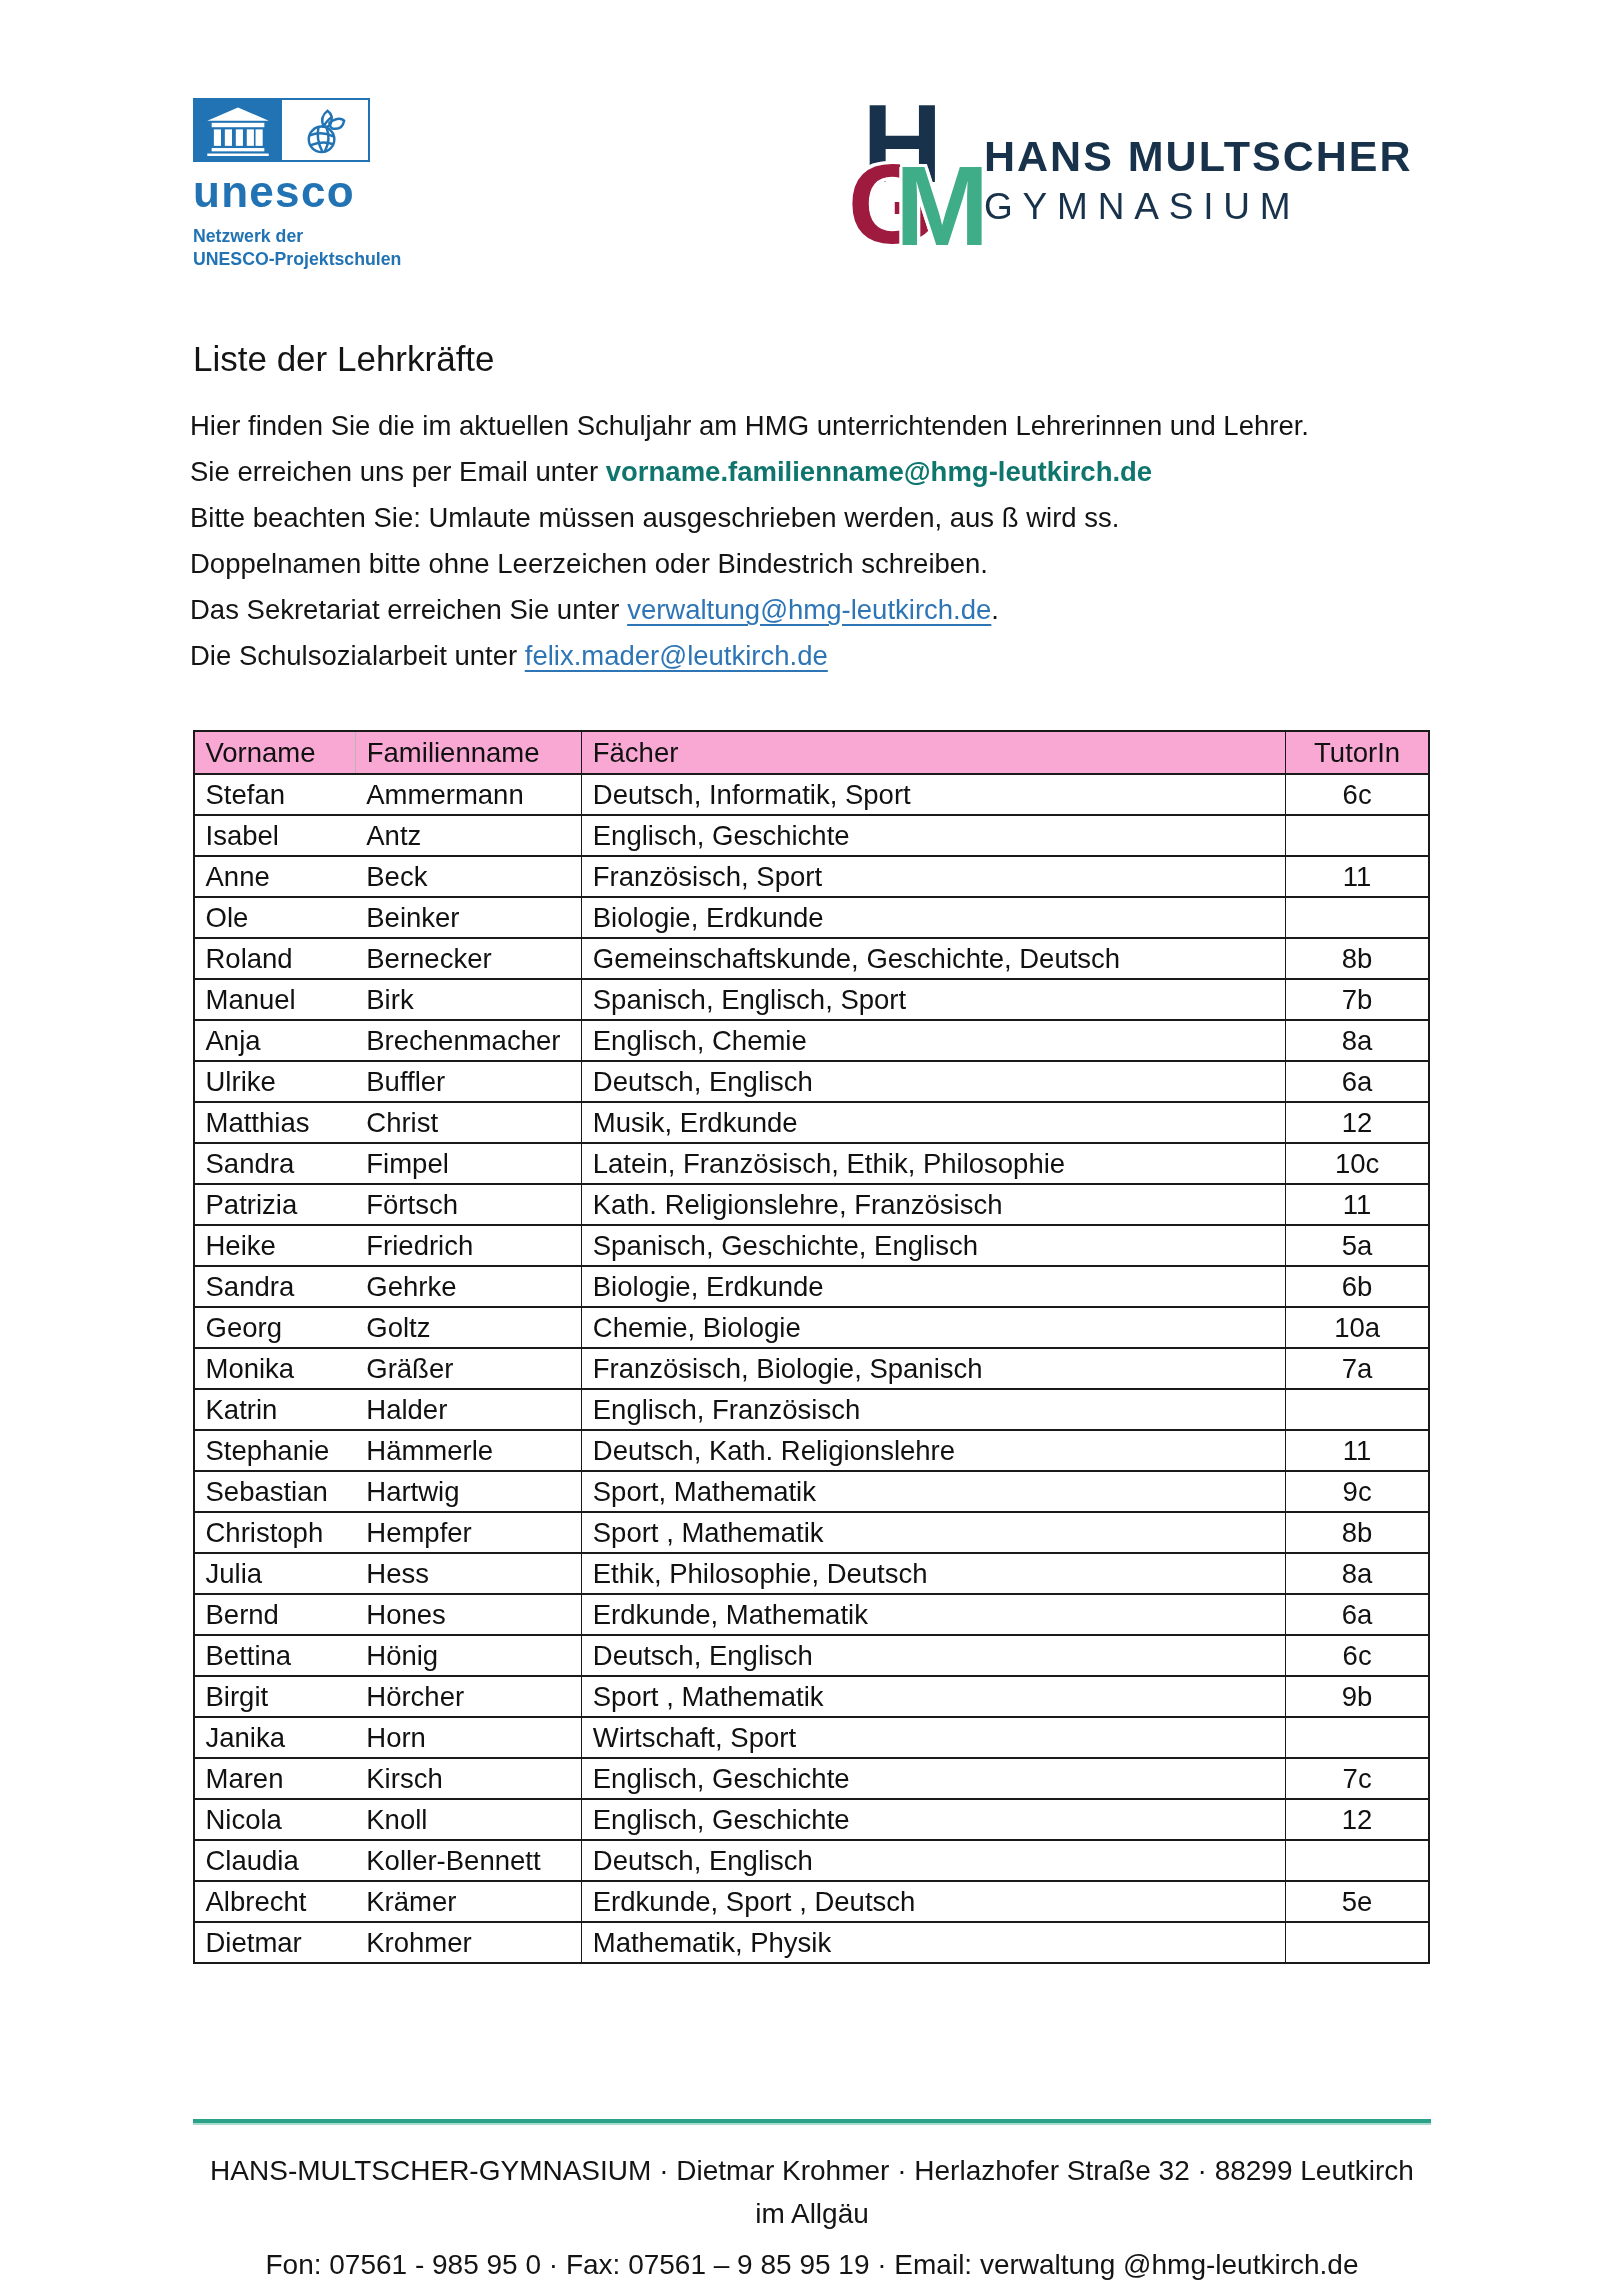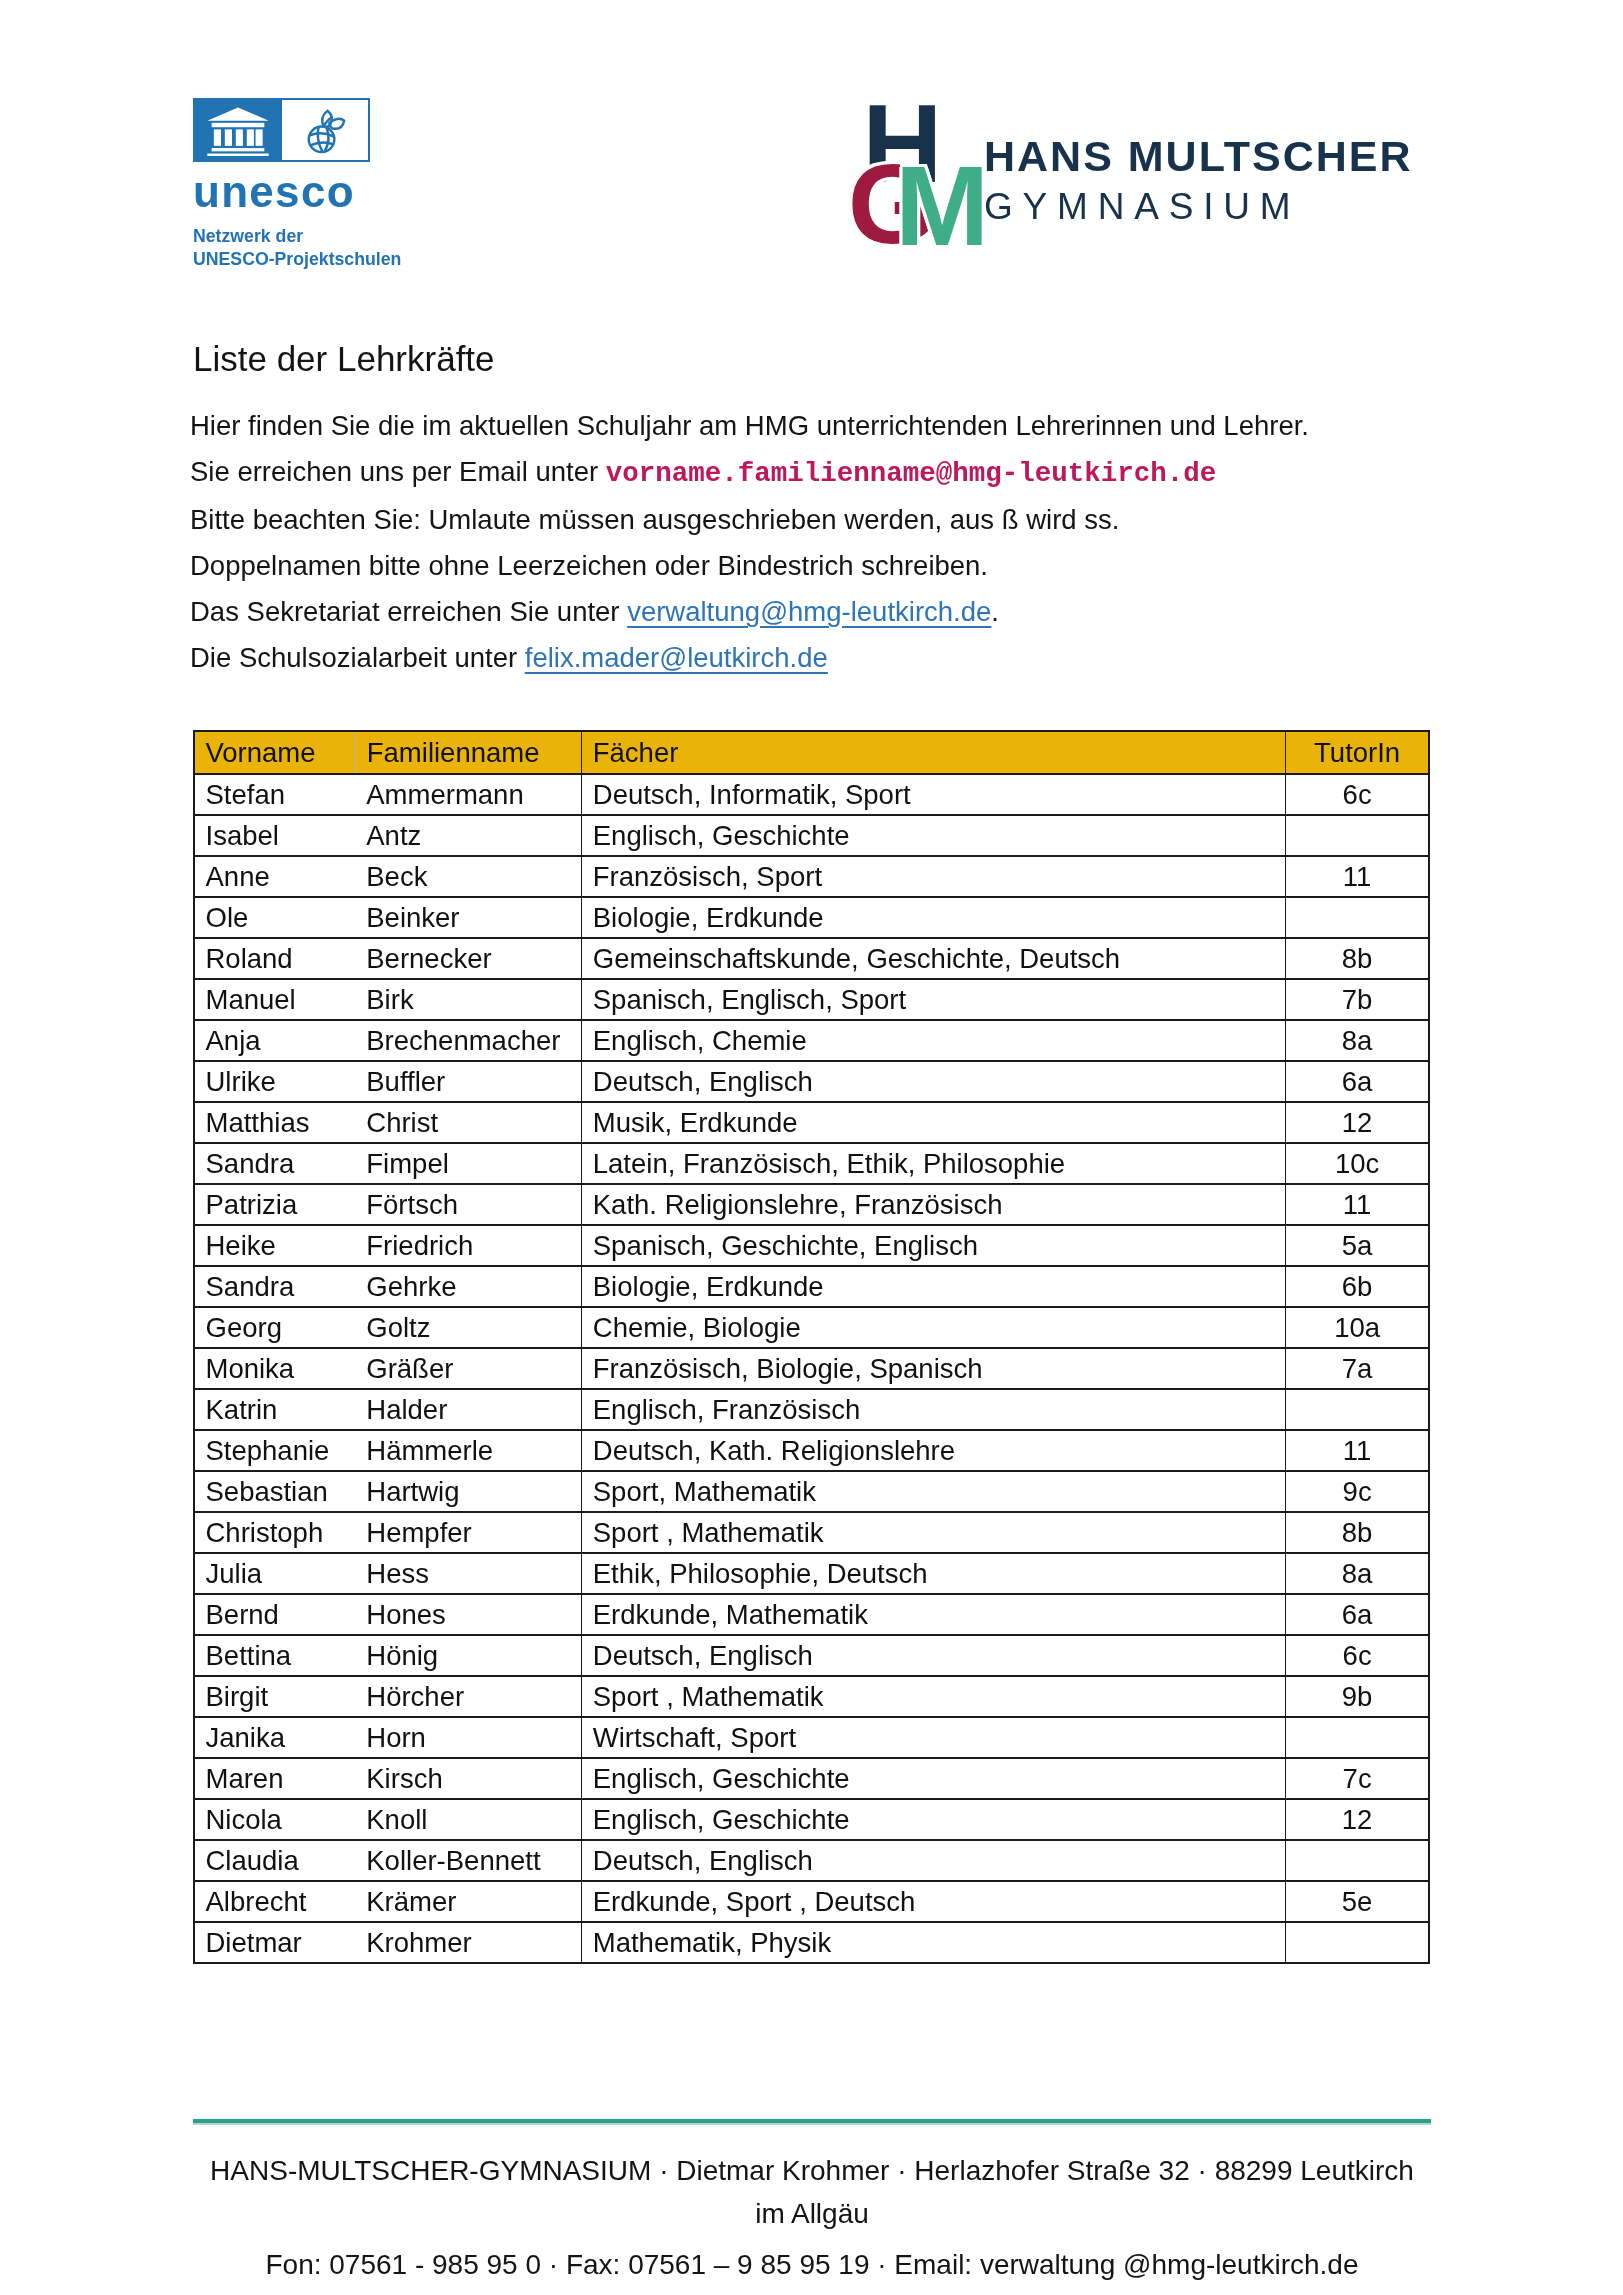--- a/index.html
+++ b/index.html
@@ -58,41 +58,41 @@
   .hmg-name { font-size: 43px; font-weight: bold; color: #17324a; letter-spacing: 2px; line-height: 1.1; }
   .hmg-type { font-size: 37px; font-weight: normal; color: #17324a; letter-spacing: 9.8px; margin-top: 7.9px; line-height: 1; }
 
   
   .title {
     position: absolute; left: 193px; top: 339px;
     margin: 0; font-size: 35px; font-weight: normal; color: #141414;
   }
   .intro { position: absolute; left: 190px; top: 403px; width: 1243px; }
   .intro p { margin: 0; font-size: 27.5px; line-height: 46px; color: #141414; white-space: nowrap; }
-  .email-bold { color: #be185d; font-weight: bold; text-decoration: none; font-family: Liberation Mono, monospace; }
+  .email-bold { color: #0f766e; font-weight: bold; text-decoration: none; }
   .intro a.link {
     color: #2e75b6; text-decoration: underline;
     text-decoration-thickness: 2px; text-underline-offset: 5.2px; cursor: pointer;
   }
 
   
   .table-wrap { position: absolute; left: 193px; top: 730px; }
   table.teachers {
     border-collapse: collapse; table-layout: fixed;
     width: 1237px; font-size: 27.5px; color: #111;
   }
   table.teachers th, table.teachers td {
     border-top: 2px solid #1a1a1a;
     border-bottom: 2px solid #1a1a1a;
     height: 41px; padding: 1.3px 0 0 10.5px;
     vertical-align: middle; text-align: left;
     overflow: hidden; white-space: nowrap;
   }
   table.teachers { border: 2.6px solid #1a1a1a; }
-  table.teachers th { background: #eab308; font-weight: normal; height: 43px; }
+  table.teachers th { background: #f9a8d4; font-weight: normal; height: 43px; }
   table.teachers th:nth-child(2) { border-left: 0.7px solid #b5b5b5; }
   table.teachers th:nth-child(3), table.teachers td:nth-child(3) { border-left: 1.3px solid #1a1a1a; }
   table.teachers th:nth-child(4), table.teachers td:nth-child(4) { border-left: 1.3px solid #1a1a1a; }
   table.teachers th:nth-child(4), table.teachers td.tutor-cell { text-align: center; padding: 0; }
 
   
   .footer-rule {
     position: absolute; left: 193px; top: 2119px; width: 1238px; height: 5.9px;
     background: #2ca189; border-bottom: 2px solid #a9dbcd;
   }

